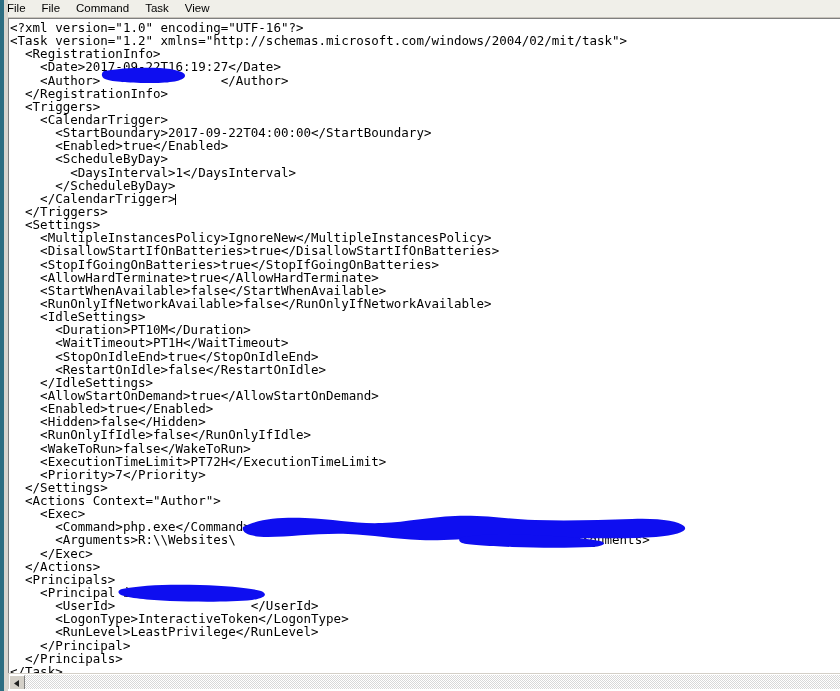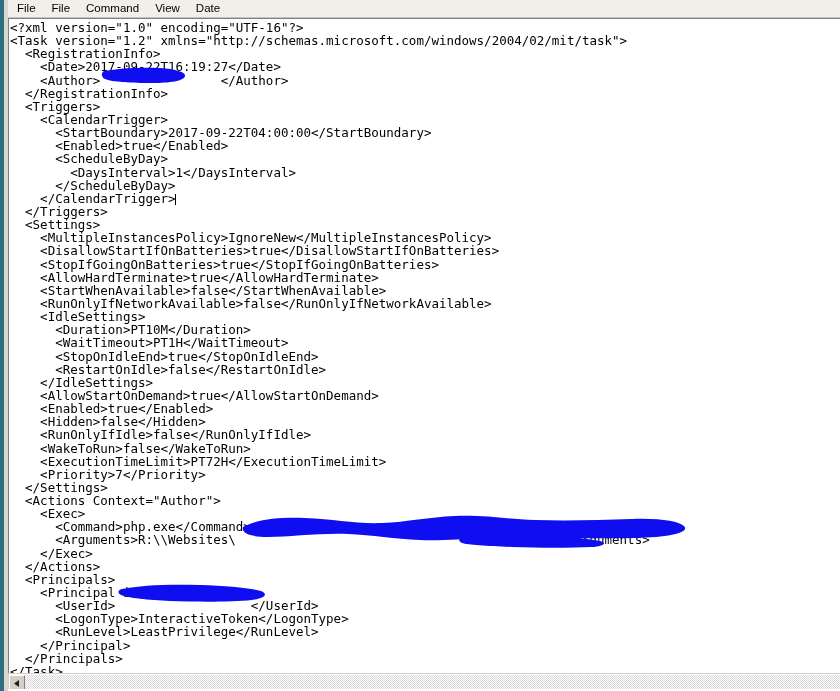--- a/index.html
+++ b/index.html
@@ -41,21 +41,20 @@
   
   #menubar {
     position: absolute;
     left: 0; top: 0;
     width: 840px; height: 18px;
     background: #f0efe9;
     border-bottom: 1px solid #c8c4bc;
     z-index: 20;
     display: flex;
     align-items: center;
-    padding-left: 10px;
     box-sizing: border-box;
   }
   .menu-item {
     font-family: "Liberation Sans", sans-serif;
     font-size: 11.5px;
     color: #000000;
     padding: 1px 7px 2px 7px;
     margin-right: 2px;
     line-height: 14px;
     white-space: nowrap;
@@ -146,22 +145,22 @@
 
 <div id="app-window">
 
   <div id="window-edge"></div>
   <div id="window-edge-inner"></div>
 
   <div id="menubar">
     <div class="menu-item">File</div>
     <div class="menu-item">File</div>
     <div class="menu-item">Command</div>
+    <div class="menu-item">Task</div>
     <div class="menu-item">View</div>
-    <div class="menu-item">Date</div>
   </div>
 
   <div id="edit-frame">
     <div id="text-body"><div class="code-line">&lt;?xml version="1.0" encoding="UTF-16"?&gt;</div><div class="code-line">&lt;Task version="1.2" xmlns="http://schemas.microsoft.com/windows/2004/02/mit/task"&gt;</div><div class="code-line">  &lt;RegistrationInfo&gt;</div><div class="code-line">    &lt;Date&gt;2017-09-22T16:19:27&lt;/Date&gt;</div><div class="code-line">    &lt;Author&gt;                &lt;/Author&gt;</div><div class="code-line">  &lt;/RegistrationInfo&gt;</div><div class="code-line">  &lt;Triggers&gt;</div><div class="code-line">    &lt;CalendarTrigger&gt;</div><div class="code-line">      &lt;StartBoundary&gt;2017-09-22T04:00:00&lt;/StartBoundary&gt;</div><div class="code-line">      &lt;Enabled&gt;true&lt;/Enabled&gt;</div><div class="code-line">      &lt;ScheduleByDay&gt;</div><div class="code-line">        &lt;DaysInterval&gt;1&lt;/DaysInterval&gt;</div><div class="code-line">      &lt;/ScheduleByDay&gt;</div><div class="code-line">    &lt;/CalendarTrigger&gt;<span class="caret"></span></div><div class="code-line">  &lt;/Triggers&gt;</div><div class="code-line">  &lt;Settings&gt;</div><div class="code-line">    &lt;MultipleInstancesPolicy&gt;IgnoreNew&lt;/MultipleInstancesPolicy&gt;</div><div class="code-line">    &lt;DisallowStartIfOnBatteries&gt;true&lt;/DisallowStartIfOnBatteries&gt;</div><div class="code-line">    &lt;StopIfGoingOnBatteries&gt;true&lt;/StopIfGoingOnBatteries&gt;</div><div class="code-line">    &lt;AllowHardTerminate&gt;true&lt;/AllowHardTerminate&gt;</div><div class="code-line">    &lt;StartWhenAvailable&gt;false&lt;/StartWhenAvailable&gt;</div><div class="code-line">    &lt;RunOnlyIfNetworkAvailable&gt;false&lt;/RunOnlyIfNetworkAvailable&gt;</div><div class="code-line">    &lt;IdleSettings&gt;</div><div class="code-line">      &lt;Duration&gt;PT10M&lt;/Duration&gt;</div><div class="code-line">      &lt;WaitTimeout&gt;PT1H&lt;/WaitTimeout&gt;</div><div class="code-line">      &lt;StopOnIdleEnd&gt;true&lt;/StopOnIdleEnd&gt;</div><div class="code-line">      &lt;RestartOnIdle&gt;false&lt;/RestartOnIdle&gt;</div><div class="code-line">    &lt;/IdleSettings&gt;</div><div class="code-line">    &lt;AllowStartOnDemand&gt;true&lt;/AllowStartOnDemand&gt;</div><div class="code-line">    &lt;Enabled&gt;true&lt;/Enabled&gt;</div><div class="code-line">    &lt;Hidden&gt;false&lt;/Hidden&gt;</div><div class="code-line">    &lt;RunOnlyIfIdle&gt;false&lt;/RunOnlyIfIdle&gt;</div><div class="code-line">    &lt;WakeToRun&gt;false&lt;/WakeToRun&gt;</div><div class="code-line">    &lt;ExecutionTimeLimit&gt;PT72H&lt;/ExecutionTimeLimit&gt;</div><div class="code-line">    &lt;Priority&gt;7&lt;/Priority&gt;</div><div class="code-line">  &lt;/Settings&gt;</div><div class="code-line">  &lt;Actions Context="Author"&gt;</div><div class="code-line">    &lt;Exec&gt;</div><div class="code-line">      &lt;Command&gt;php.exe&lt;/Command&gt;</div><div class="code-line">      &lt;Arguments&gt;R:\\Websites\                                        php&lt;/Arguments&gt;</div><div class="code-line">    &lt;/Exec&gt;</div><div class="code-line">  &lt;/Actions&gt;</div><div class="code-line">  &lt;Principals&gt;</div><div class="code-line">    &lt;Principal id="Author"&gt;</div><div class="code-line">      &lt;UserId&gt;                  &lt;/UserId&gt;</div><div class="code-line">      &lt;LogonType&gt;InteractiveToken&lt;/LogonType&gt;</div><div class="code-line">      &lt;RunLevel&gt;LeastPrivilege&lt;/RunLevel&gt;</div><div class="code-line">    &lt;/Principal&gt;</div><div class="code-line">  &lt;/Principals&gt;</div><div class="code-line">&lt;/Task&gt;</div></div>
   </div>
 
   <svg class="redaction" id="redaction-layer" width="840" height="691" viewBox="0 0 840 691">
 
     <path id="stroke-author" fill="#0e0ef0" d="M104,71 C120,68 140,67 160,68 C175,69 186,72 185,76
              C184,81 170,83 152,83 C132,83 112,82 105,79 C101,77 101,73 104,71 Z"></path>

